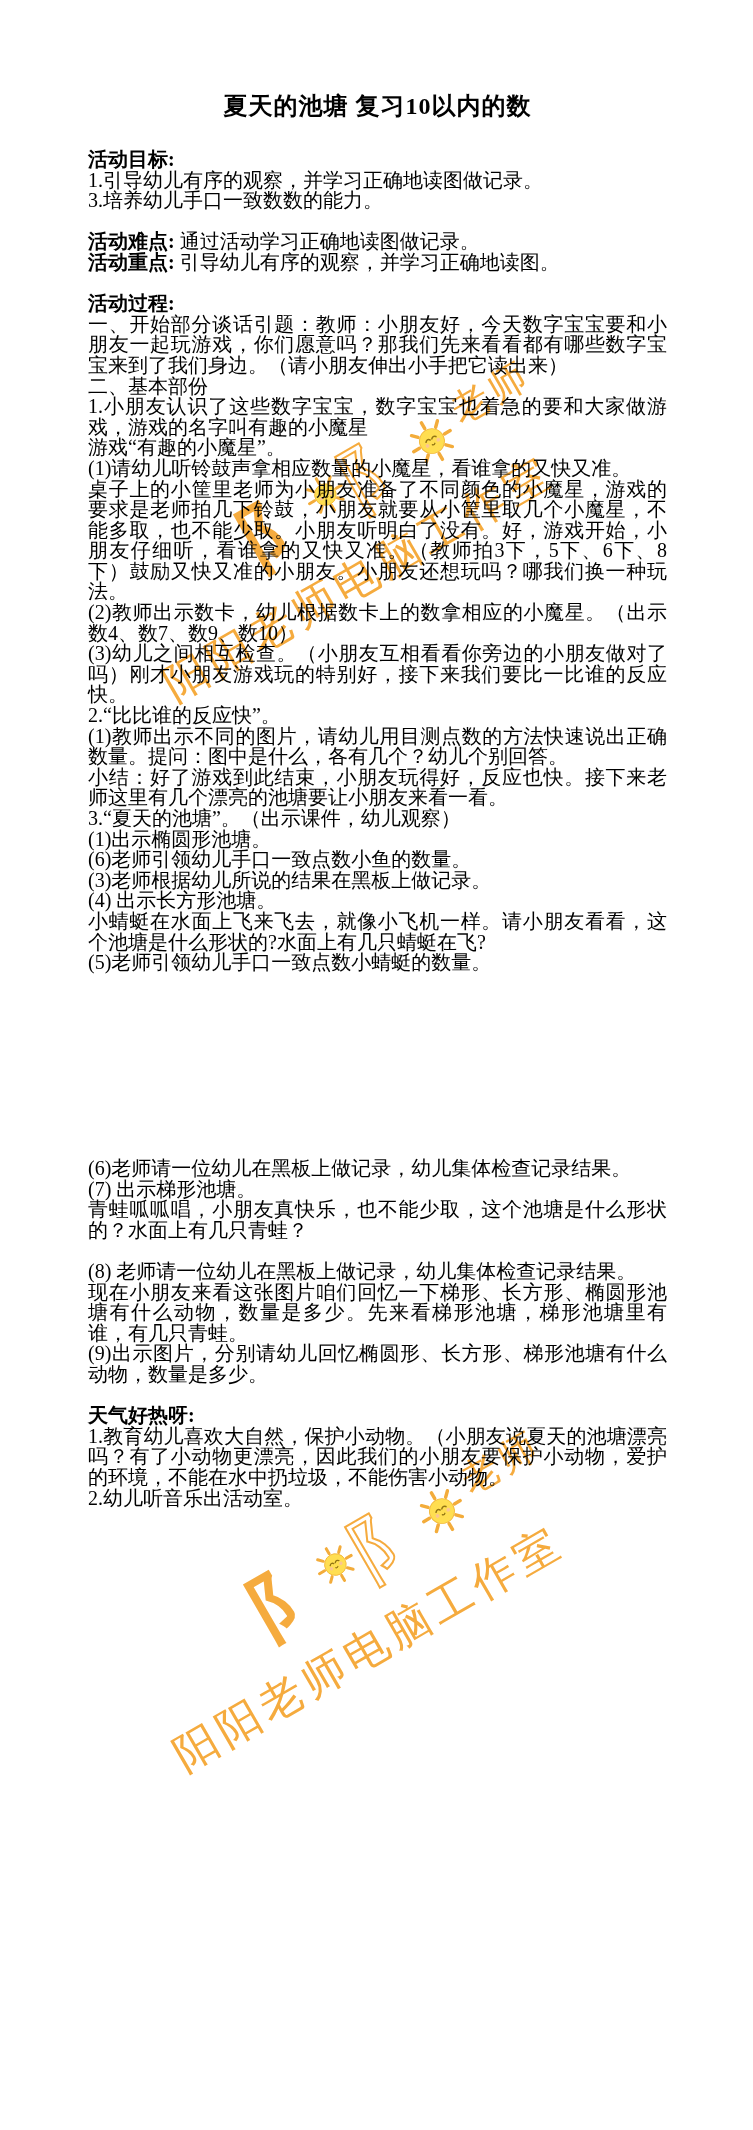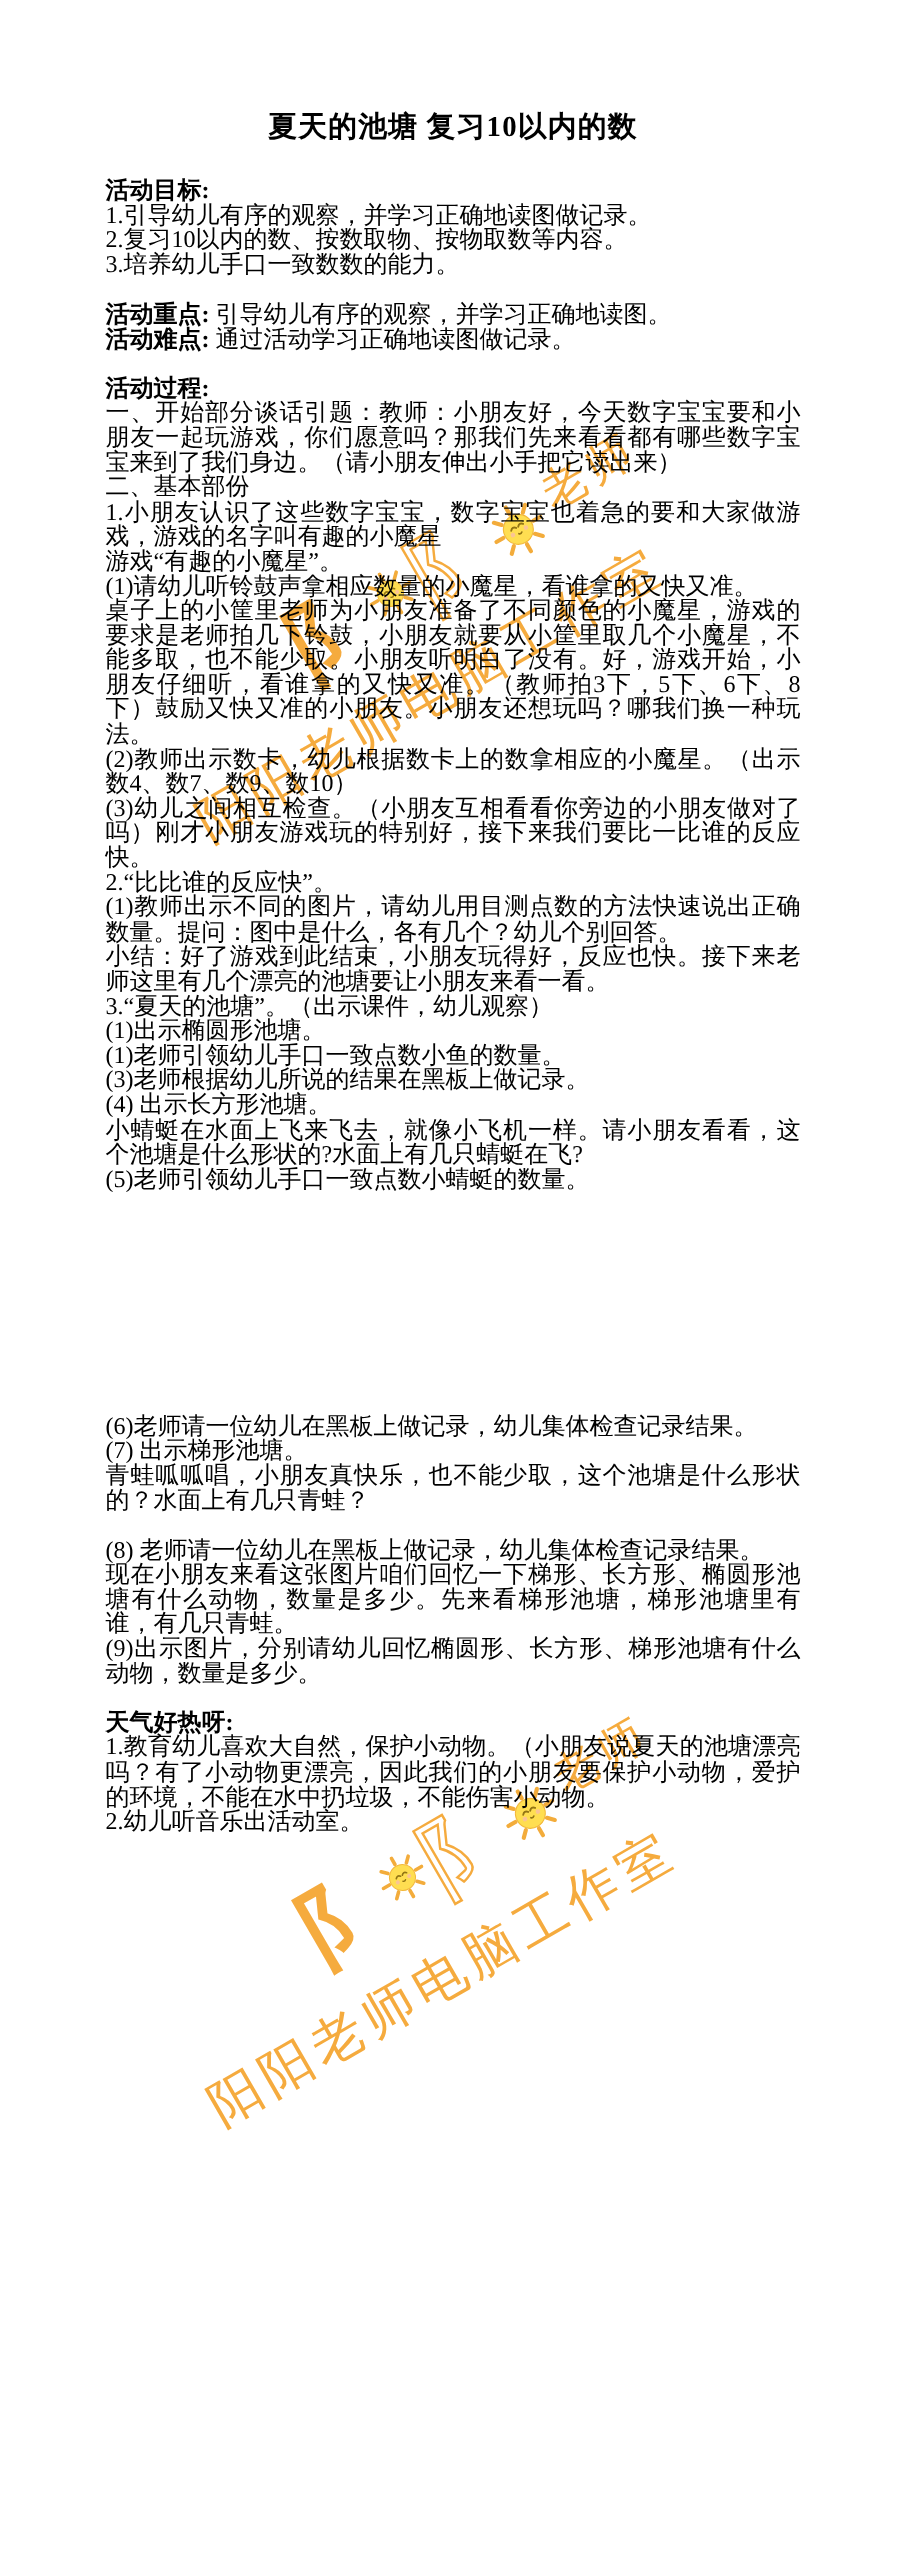--- a/index.html
+++ b/index.html
@@ -181,41 +181,40 @@
       <span class="wm-teacher">老师</span>
     </div>
     <div class="wm-studio">阳阳老师电脑工作室</div>
   </div>
 
   <div class="doc">
     <h1 class="doc-title">夏天的池塘 复习10以内的数</h1>
     <div class="doc-body">
         <p class="heading">活动目标:</p>
         <p class="text">1.引导幼儿有序的观察，并学习正确地读图做记录。</p>
-        <p class="text">2.复习10以内的数、按数取物、按物取数等内容。</p>
         <p class="text">3.培养幼儿手口一致数数的能力。</p>
         <div class="spacer" style="height: 20.6px;"></div>
+        <p class="labeled"><strong>活动难点:</strong> 通过活动学习正确地读图做记录。</p>
         <p class="labeled"><strong>活动重点:</strong> 引导幼儿有序的观察，并学习正确地读图。</p>
-        <p class="labeled"><strong>活动难点:</strong> 通过活动学习正确地读图做记录。</p>
         <div class="spacer" style="height: 20.6px;"></div>
         <p class="heading">活动过程:</p>
         <p class="text">一、开始部分谈话引题：教师：小朋友好，今天数字宝宝要和小朋友一起玩游戏，你们愿意吗？那我们先来看看都有哪些数字宝宝来到了我们身边。（请小朋友伸出小手把它读出来）</p>
         <p class="text">二、基本部份</p>
         <p class="text">1.小朋友认识了这些数字宝宝，数字宝宝也着急的要和大家做游戏，游戏的名字叫有趣的小魔星</p>
         <p class="text">游戏“有趣的小魔星”。</p>
         <p class="text">(1)请幼儿听铃鼓声拿相应数量的小魔星，看谁拿的又快又准。</p>
         <p class="text">桌子上的小筐里老师为小朋友准备了不同颜色的小魔星，游戏的要求是老师拍几下铃鼓，小朋友就要从小筐里取几个小魔星，不能多取，也不能少取。小朋友听明白了没有。好，游戏开始，小朋友仔细听，看谁拿的又快又准。（教师拍3下，5下、6下、8下）鼓励又快又准的小朋友。小朋友还想玩吗？哪我们换一种玩法。</p>
         <p class="text">(2)教师出示数卡，幼儿根据数卡上的数拿相应的小魔星。（出示数4、数7、数9、数10）</p>
         <p class="text">(3)幼儿之间相互检查。（小朋友互相看看你旁边的小朋友做对了吗）刚才小朋友游戏玩的特别好，接下来我们要比一比谁的反应快。</p>
         <p class="text">2.“比比谁的反应快”。</p>
         <p class="text">(1)教师出示不同的图片，请幼儿用目测点数的方法快速说出正确数量。提问：图中是什么，各有几个？幼儿个别回答。</p>
         <p class="text">小结：好了游戏到此结束，小朋友玩得好，反应也快。接下来老师这里有几个漂亮的池塘要让小朋友来看一看。</p>
         <p class="text">3.“夏天的池塘”。（出示课件，幼儿观察）</p>
         <p class="text">(1)出示椭圆形池塘。</p>
-        <p class="text">(1)老师引领幼儿手口一致点数小鱼的数量。</p>
+        <p class="text">(6)老师引领幼儿手口一致点数小鱼的数量。</p>
         <p class="text">(3)老师根据幼儿所说的结果在黑板上做记录。</p>
         <p class="text">(4) 出示长方形池塘。</p>
         <p class="text">小蜻蜓在水面上飞来飞去，就像小飞机一样。请小朋友看看，这个池塘是什么形状的?水面上有几只蜻蜓在飞?</p>
         <p class="text">(5)老师引领幼儿手口一致点数小蜻蜓的数量。</p>
         <div class="spacer" style="height: 185.4px;"></div>
         <p class="text">(6)老师请一位幼儿在黑板上做记录，幼儿集体检查记录结果。</p>
         <p class="text">(7) 出示梯形池塘。</p>
         <p class="text">青蛙呱呱唱，小朋友真快乐，也不能少取，这个池塘是什么形状的？水面上有几只青蛙？</p>
         <div class="spacer" style="height: 20.6px;"></div>
         <p class="text">(8) 老师请一位幼儿在黑板上做记录，幼儿集体检查记录结果。</p>

